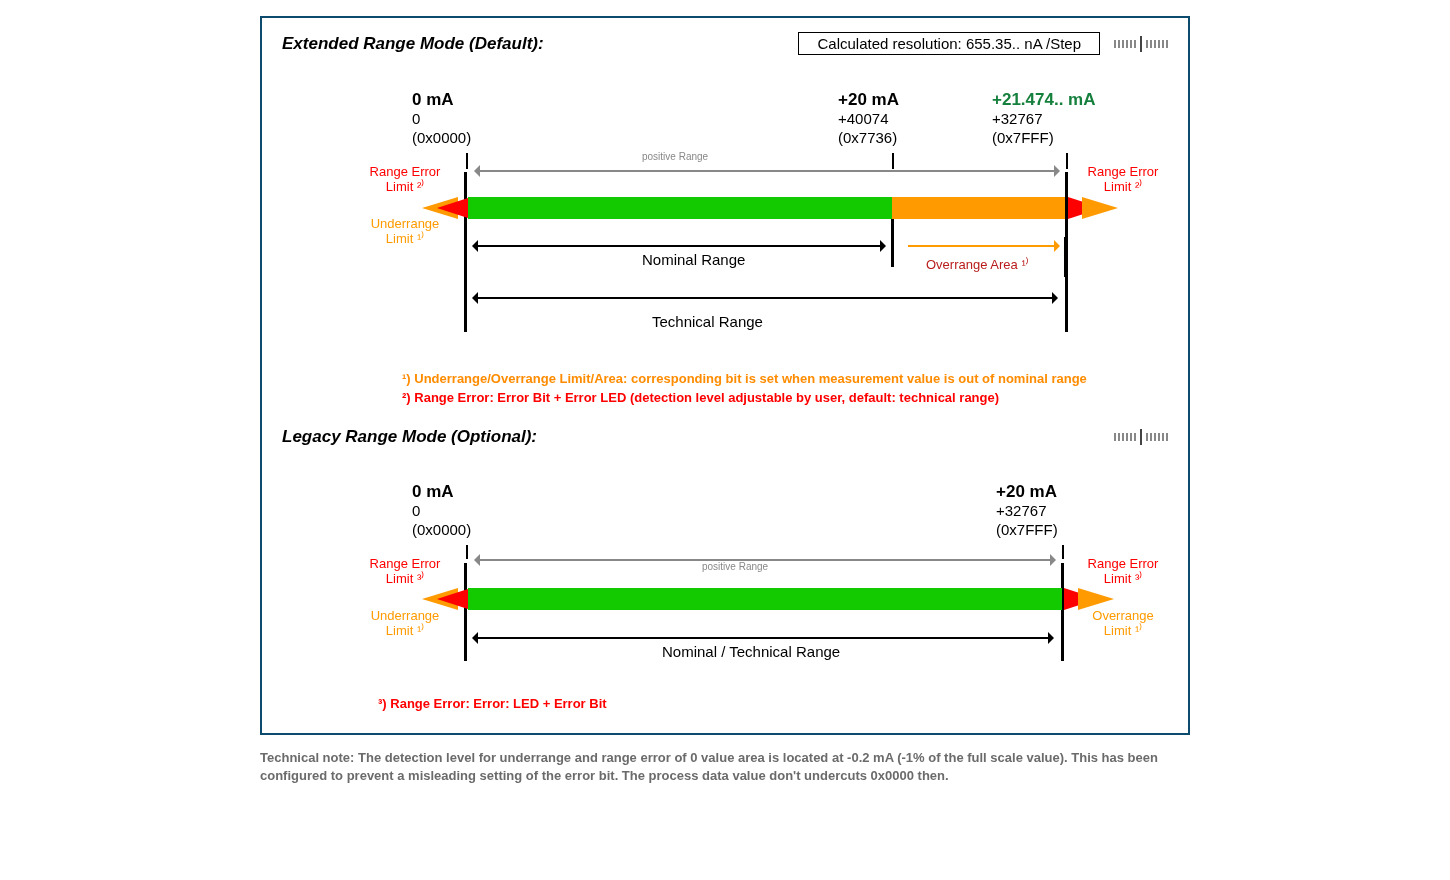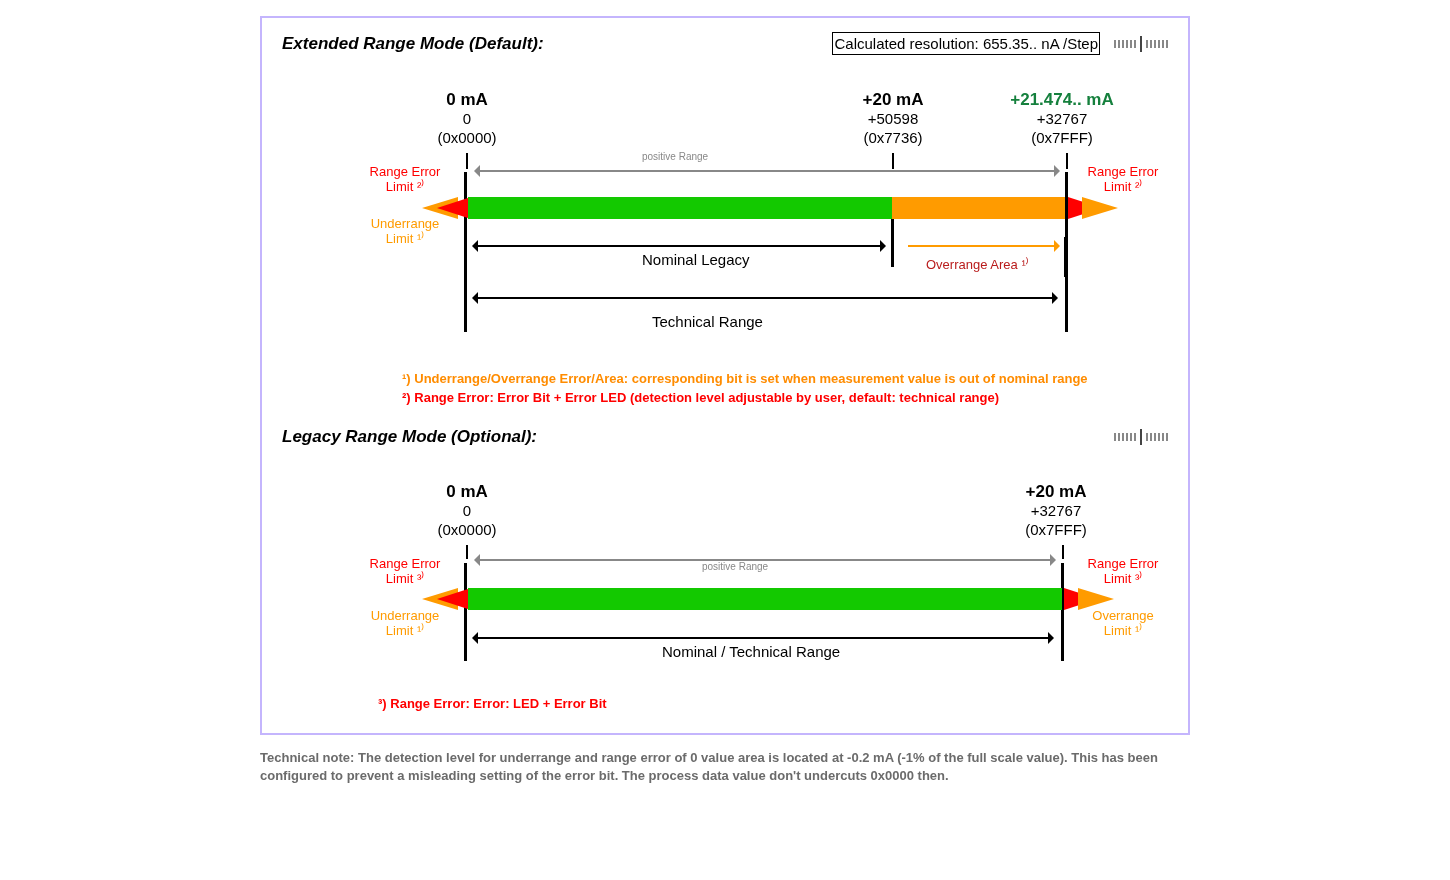--- a/index.html
+++ b/index.html
@@ -1,26 +1,26 @@
 <!DOCTYPE html>
 <html><head>
 <meta charset="utf-8">
 <style>
   body{margin:0;padding:16px;font-family:Verdana,Geneva,sans-serif;background:#fff;color:#000}
-  .frame{border:2px solid #c4b5fd;box-sizing:border-box;padding:14px 20px 18px;margin:0 auto;position:relative;width:930px}
+  .frame{border:2px solid #0c4a6e;box-sizing:border-box;padding:14px 20px 18px;margin:0 auto;position:relative;width:930px}
   .mode-header{display:flex;align-items:center;gap:14px;margin-bottom:4px}
   .mode-title{font-weight:bold;font-style:italic;font-size:17px;flex:0 0 auto}
-  .resbox{border:1px solid #000;padding:2px 1px;font-size:15px;white-space:nowrap}
+  .resbox{border:1px solid #000;padding:2px 18px;font-size:15px;white-space:nowrap}
   .ticks{display:inline-flex;align-items:center;gap:4px}
   .tick-group{display:flex;align-items:flex-end;gap:2px}
   .tick{width:2px;height:8px;background:#888}
   .tick.tall{height:16px;background:#444}
   .diagram{position:relative;height:300px;margin-top:10px}
   .diagram.legacy{height:230px}
-  .values{position:absolute;text-align:center;line-height:1.25;font-size:15px}
+  .values{position:absolute;line-height:1.25;font-size:15px}
   .values .ma{font-weight:bold;font-size:17px}
   .darkred{color:#15803d;font-weight:bold}
   .gray-arrow{position:absolute;height:2px;background:#888}
   .gray-arrow:before,.gray-arrow:after{content:"";position:absolute;top:-5px;border:6px solid transparent}
   .gray-arrow:before{left:-12px;border-right-color:#888}
   .gray-arrow:after{right:-12px;border-left-color:#888}
   .posrange-lbl{position:absolute;color:#888;font-size:10px}
   .vbar{position:absolute;width:3px;background:#000}
   .tick-s{position:absolute;width:2px;background:#000}
   .bar{position:absolute;height:22px}
@@ -80,21 +80,21 @@
 
   <div class="diagram">
 
     <div class="values" style="left:130px;top:24px;width:110px">
       <div class="ma">0 mA</div>
       <div>0</div>
       <div>(0x0000)</div>
     </div>
     <div class="values" style="left:556px;top:24px;width:110px">
       <div class="ma">+20 mA</div>
-      <div>+50598</div>
+      <div>+40074</div>
       <div>(0x7736)</div>
     </div>
     <div class="values" style="left:710px;top:24px;width:140px">
       <div class="ma darkred">+21.474.. mA</div>
       <div>+32767</div>
       <div>(0x7FFF)</div>
     </div>
 
     <div class="gray-arrow" style="left:198px;top:105px;width:574px"></div>
     <div class="posrange-lbl" style="left:360px;top:86px">positive Range</div>
@@ -118,32 +118,32 @@
       <span>Range Error</span><br><span>Limit ²⁾</span>
     </div>
     <div class="side-lbl or" style="left:84px;top:152px;width:78px">
       <span>Underrange</span><br><span>Limit ¹⁾</span>
     </div>
     <div class="side-lbl red" style="left:800px;top:100px;width:82px">
       <span>Range Error</span><br><span>Limit ²⁾</span>
     </div>
 
     <div class="black-arrow" style="left:196px;top:180px;width:402px"></div>
-    <div class="arrow-lbl" style="left:360px;top:186px">Nominal Legacy</div>
+    <div class="arrow-lbl" style="left:360px;top:186px">Nominal Range</div>
 
     <div class="or-arrow" style="left:626px;top:180px;width:146px"></div>
     <div class="ov-lbl" style="left:644px;top:190px">Overrange Area ¹⁾</div>
     <div class="tick-s" style="left:782px;top:172px;height:40px"></div>
 
     <div class="black-arrow" style="left:196px;top:232px;width:574px"></div>
     <div class="arrow-lbl" style="left:370px;top:248px">Technical Range</div>
   </div>
 
   <div class="footnotes">
-    <div class="fn or">¹) Underrange/Overrange Error/Area: corresponding bit is set when measurement value is out of nominal range</div>
+    <div class="fn or">¹) Underrange/Overrange Limit/Area: corresponding bit is set when measurement value is out of nominal range</div>
     <div class="fn red">²) Range Error: Error Bit + Error LED (detection level adjustable by user, default: technical range)</div>
   </div>
 
   <div class="mode-header" style="margin-top:22px">
     <span class="mode-title">Legacy Range Mode (Optional):</span>
     <span style="flex:1"></span>
     <span class="ticks">
       <span class="tick-group">
           <span class="tick"></span>
           <span class="tick"></span>

